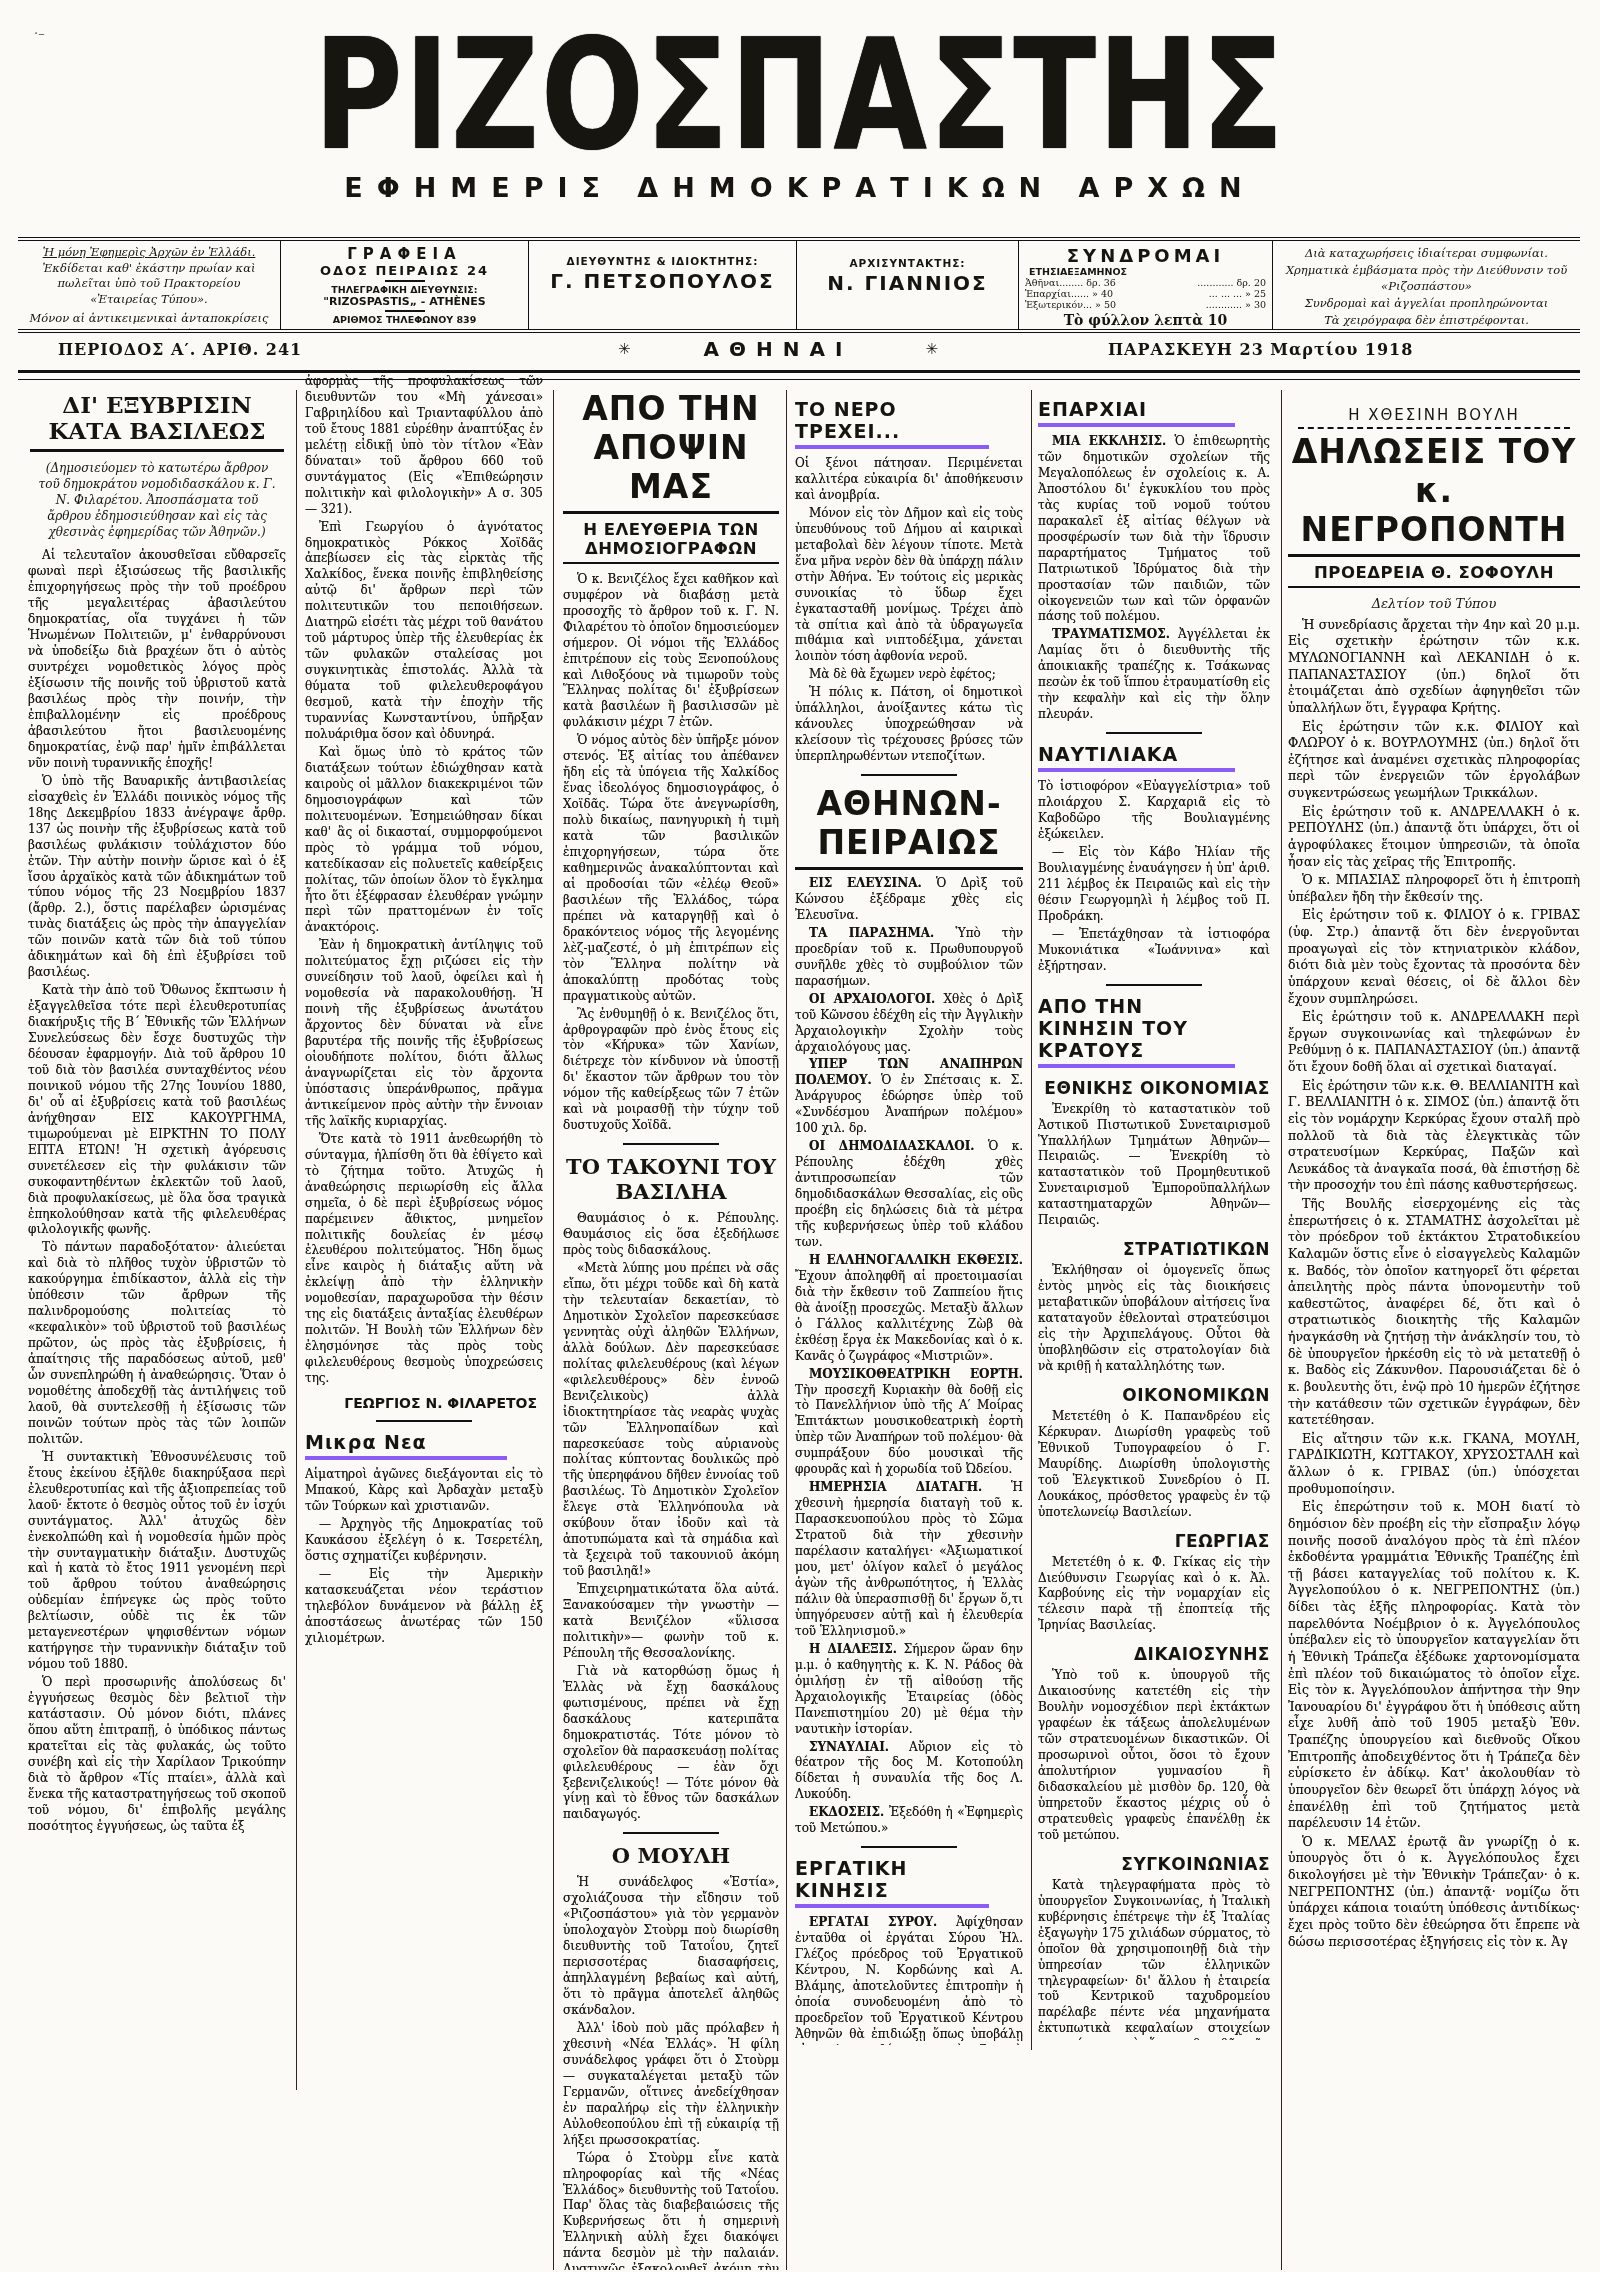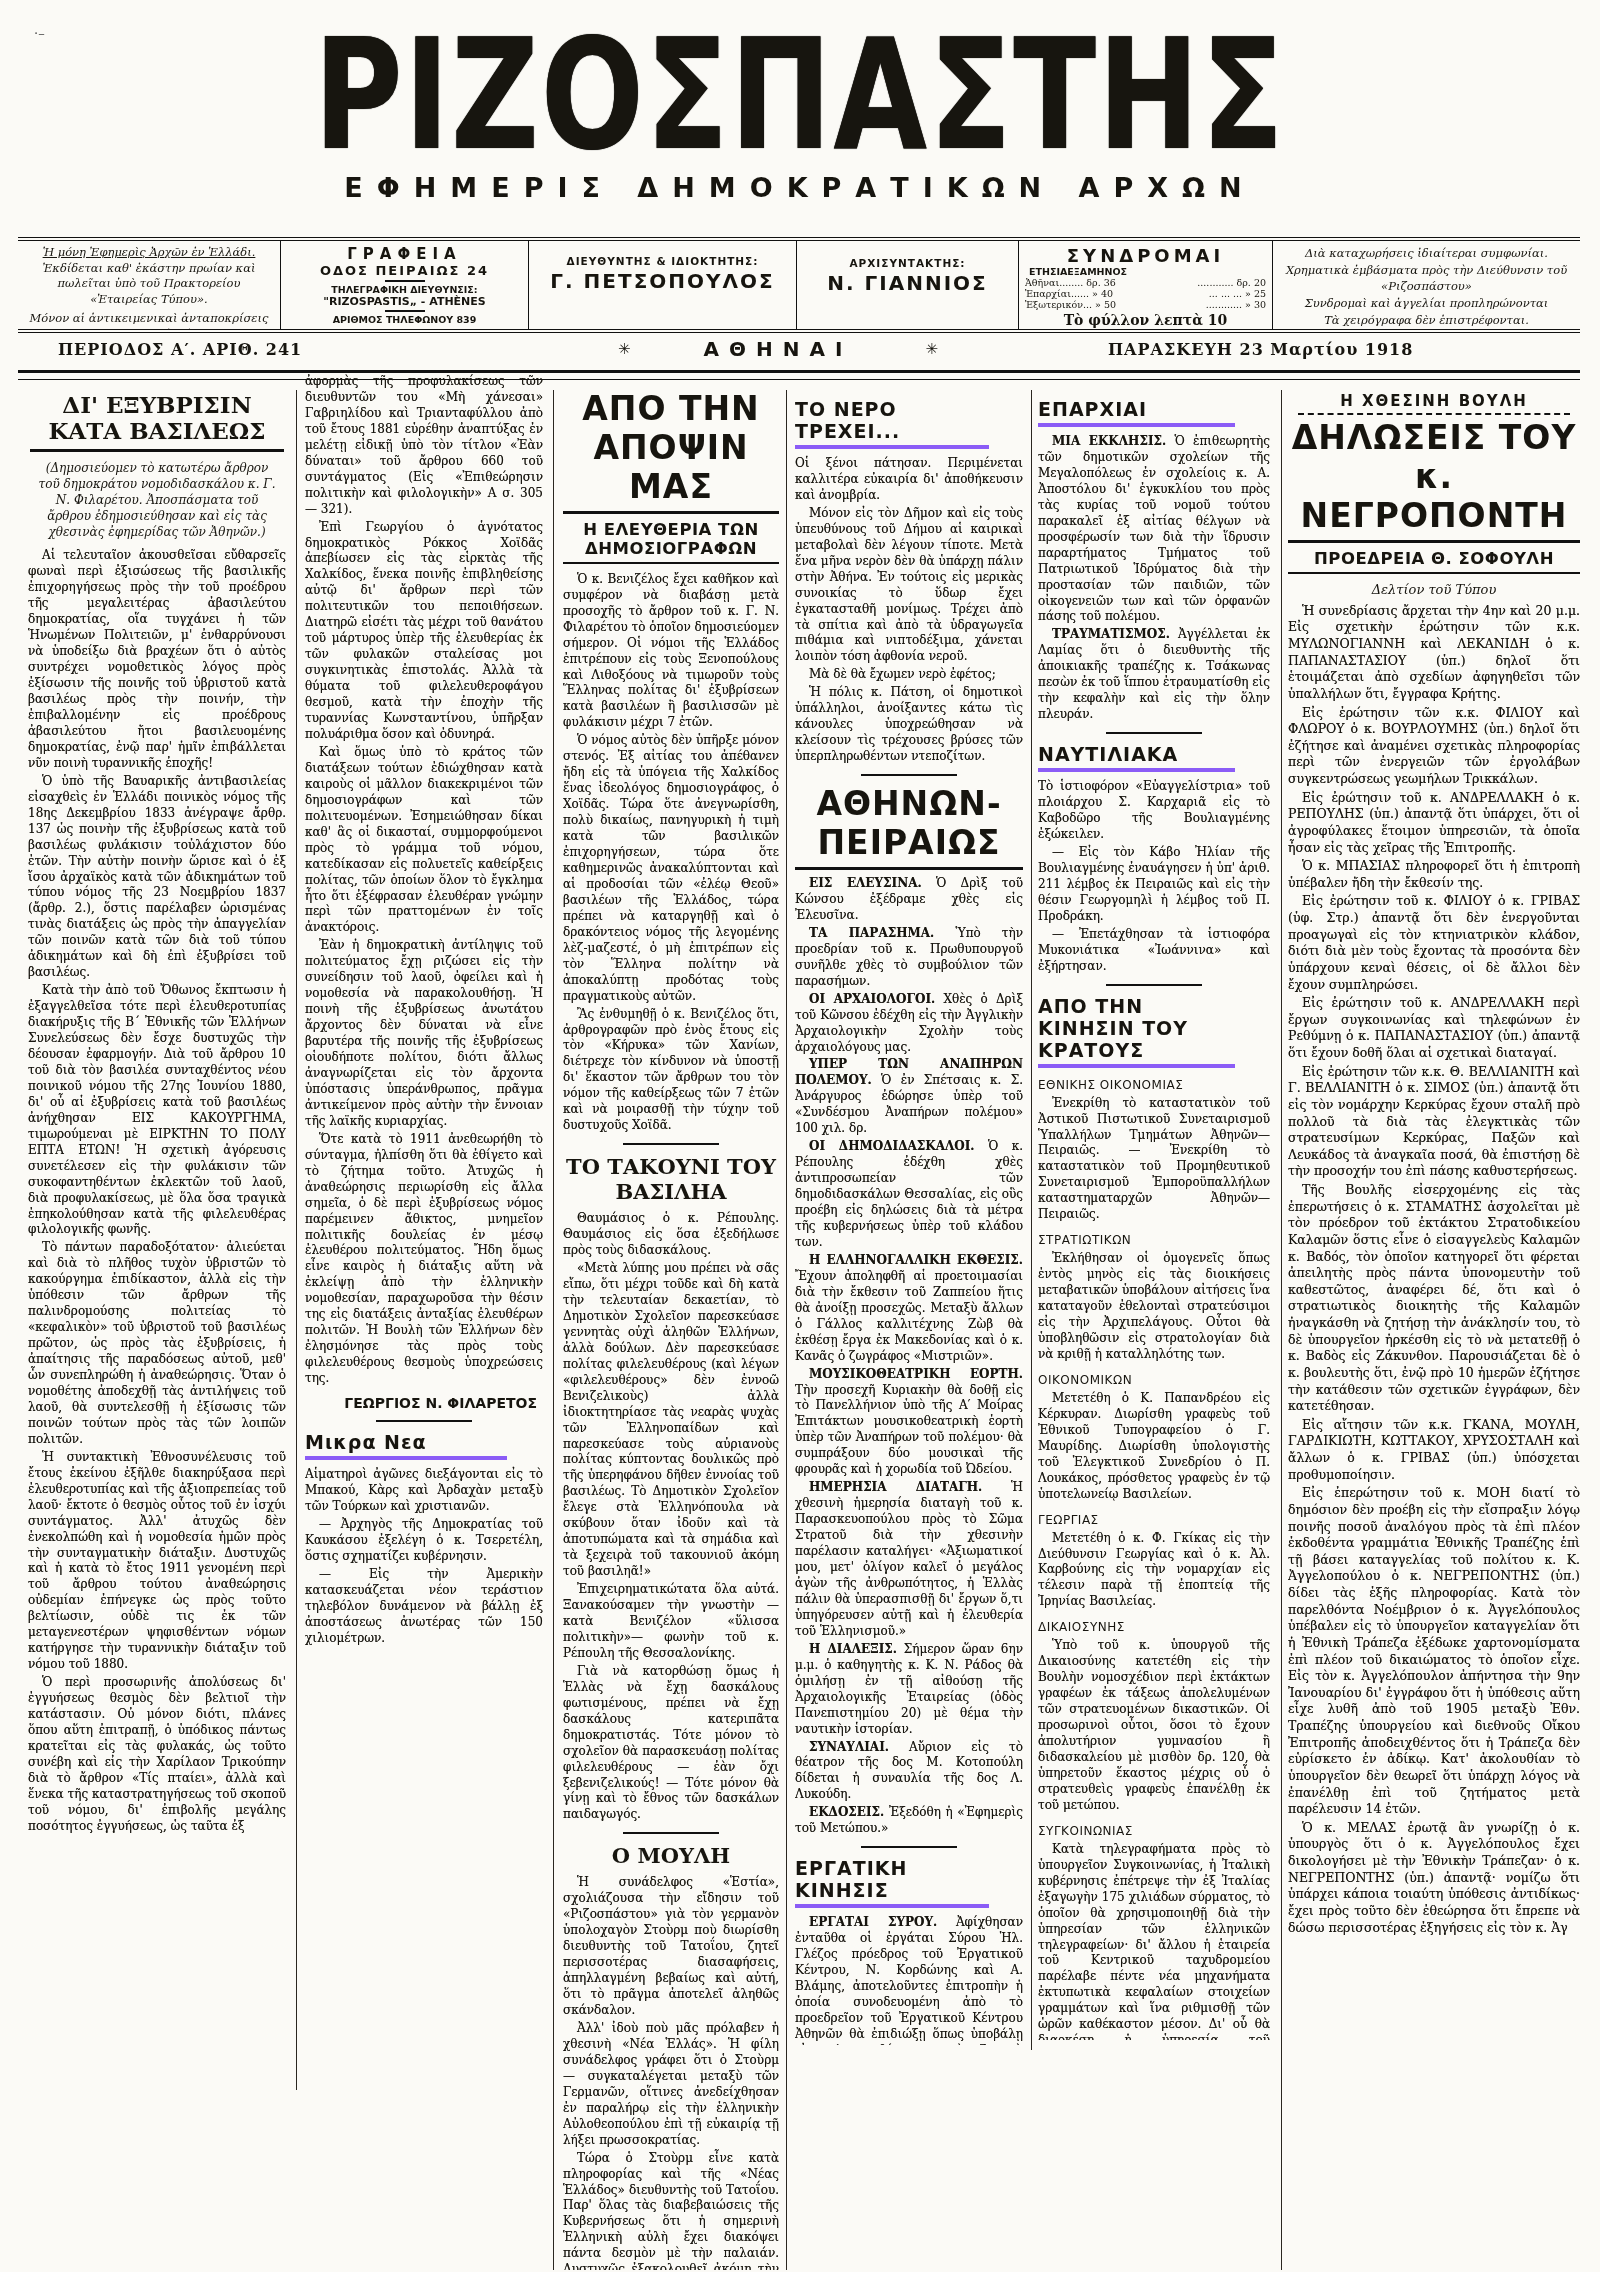--- a/index.html
+++ b/index.html
@@ -45,28 +45,28 @@
   #dateline-date{position:absolute;left:1090px;letter-spacing:1px;}
   #headrule{position:absolute;top:370px;left:18px;width:1562px;height:6px;
         border-top:3px solid #111;border-bottom:1px solid #111;}
   
   .vrule{position:absolute;width:1px;background:#2a2620;}
   .col{position:absolute;overflow:hidden;box-sizing:border-box;}
   .b-h1{font-family:"DejaVu Serif",serif;font-weight:700;font-size:23px;line-height:1.12;text-align:center;
         margin:2px 2px 8px;padding-bottom:5px;border-bottom:3px solid #111;}
   .b-giant{font-family:"DejaVu Sans",sans-serif;font-weight:900;font-size:33px;line-height:1.18;text-align:center;
         letter-spacing:1px;margin:0 0 6px;padding-bottom:4px;border-bottom:3px solid #111;}
-  .b-kick{font-family:"DejaVu Sans",sans-serif;font-weight:700;font-size:15px;letter-spacing:2px;text-align:center;
-        margin:2px 10px 4px;padding-bottom:3px;border-bottom:2px dashed #111;}
+  .b-kick{font-family:"DejaVu Sans",sans-serif;font-weight:400;font-size:15px;letter-spacing:2px;text-align:center;
+        margin:16px 10px 4px;padding-bottom:3px;border-bottom:2px dashed #111;}
   .b-sub{font-family:"DejaVu Sans",sans-serif;font-weight:700;font-size:16.5px;text-align:center;letter-spacing:.5px;
         margin:6px 0 8px;padding-bottom:4px;border-bottom:2px solid #111;}
   .b-h2{font-family:"DejaVu Serif",serif;font-weight:700;font-size:21px;text-align:center;margin:4px 0 7px;}
   .b-sec{font-family:"DejaVu Sans",sans-serif;font-weight:700;font-size:19px;letter-spacing:1px;
         margin:8px 0 7px;padding-bottom:3px;border-bottom:4px solid #8b5cf6;display:block;width:85%;}
-  .b-mini{font-family:"DejaVu Sans",sans-serif;font-weight:400;font-size:12px;letter-spacing:.5px;margin:10px 0 4px;}
+  .b-mini{font-family:"DejaVu Sans",sans-serif;font-weight:700;font-size:17px;letter-spacing:.5px;margin:10px 0 4px;text-align:right;}
   .b-lede{font-style:italic;font-size:12px;text-align:center;margin:4px 10px 8px;line-height:1.35;}
   .b-p{font-size:12px;line-height:1.33;text-align:justify;text-indent:14px;margin:0 0 2px;
         text-shadow:0 0 .5px rgba(20,16,8,.6);}
   .b-p.ni{text-indent:0;}
   .b-p .ld{font-weight:700;}
   .b-ctr{font-style:italic;font-size:13px;text-align:center;margin:2px 0 6px;}
   .b-sig{font-family:"DejaVu Sans",sans-serif;font-weight:700;font-size:14px;text-align:right;margin:8px 6px 2px;}
   .b-rule{height:2px;background:#111;width:96px;margin:9px auto;}
   .col-wide .b-p{font-size:12.5px;}
   #corner-mark{position:absolute;top:26px;left:34px;font-size:13px;color:#555;}

